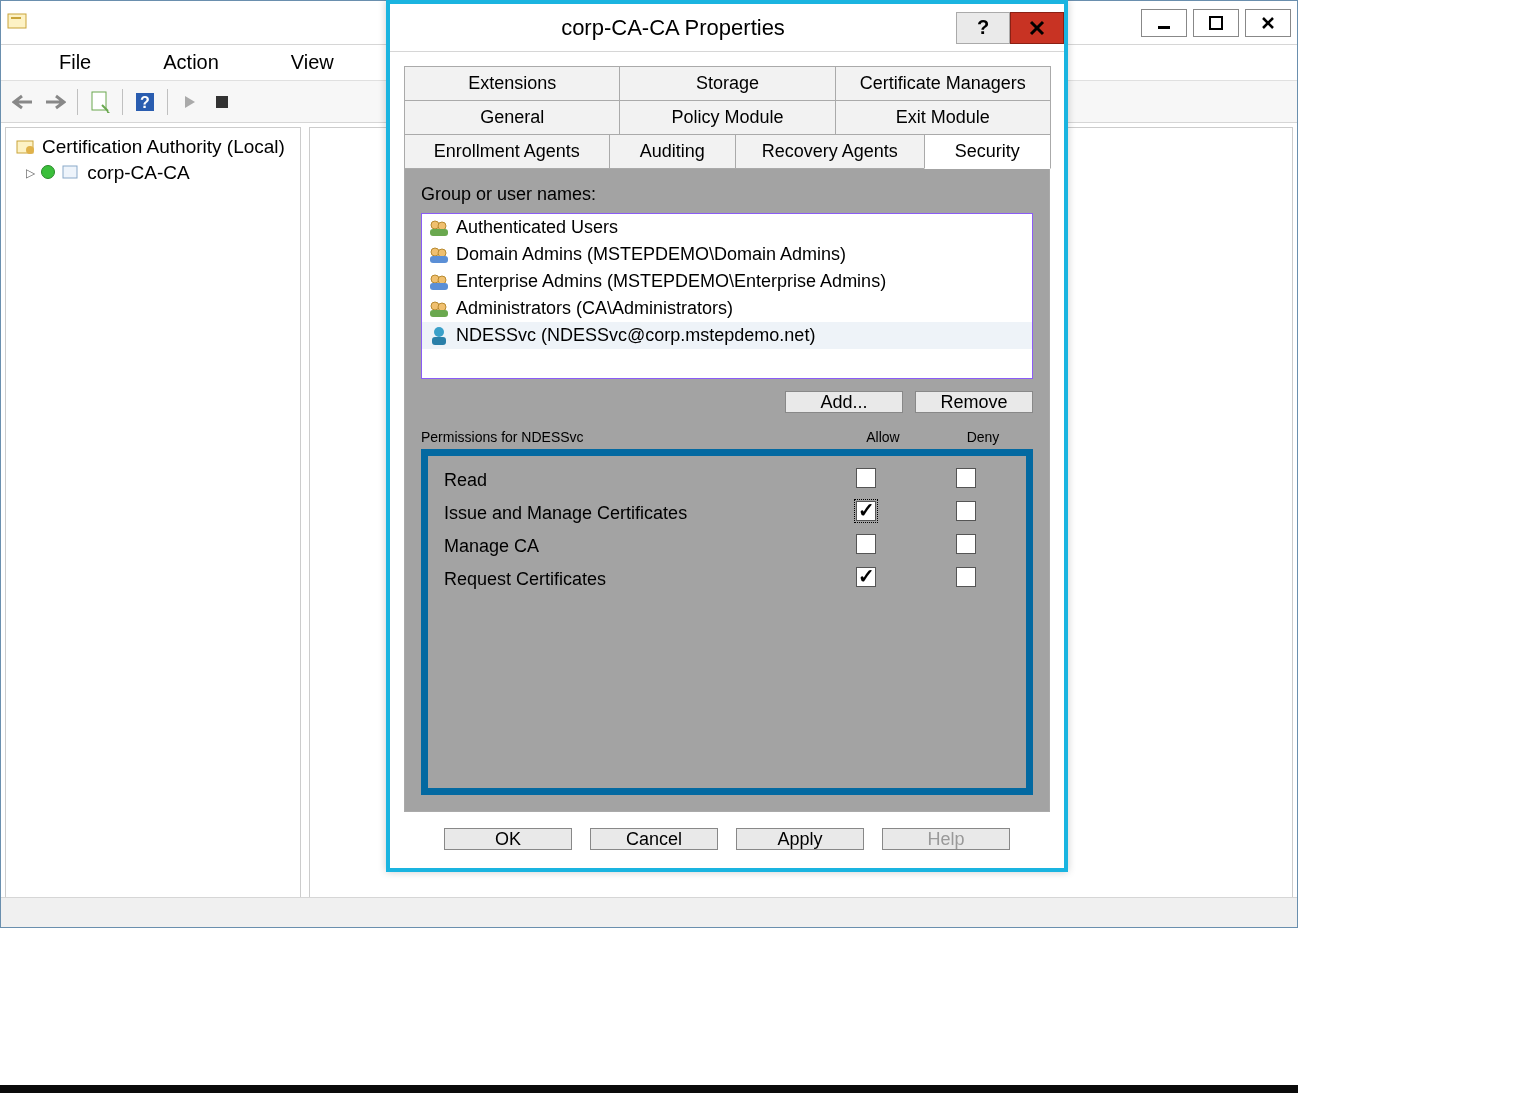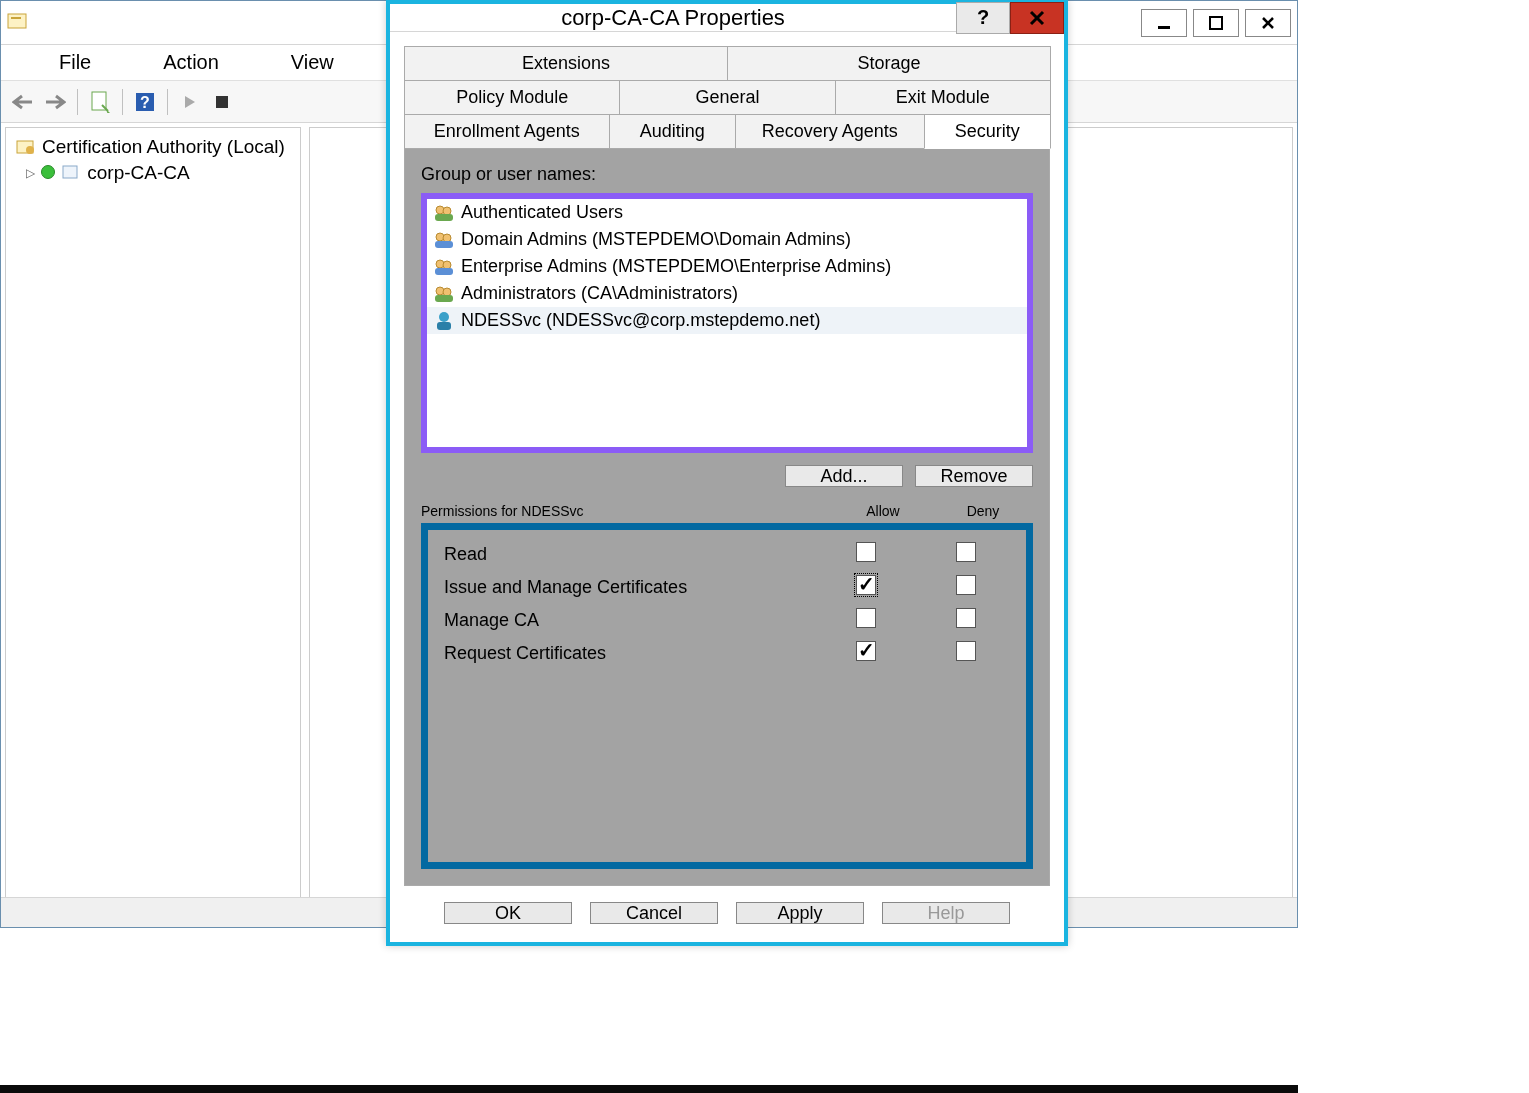--- a/index.html
+++ b/index.html
@@ -19,36 +19,36 @@
 .main-body { display: flex; height: calc(100% - 122px); }
 .tree-panel { width: 296px; border-right: 1px solid #d6d6d6; padding: 6px; font-size: 19px; background:#fff; margin:4px; border:1px solid #ccc;}
 .tree-item { display: flex; align-items: center; gap: 6px; padding: 2px 4px; }
 .tree-item.root { }
 .tree-item.child { padding-left: 14px; }
 .right-panel { flex:1; margin:4px; border:1px solid #ccc; }
 .status-bar { position:absolute; bottom:0; left:0; right:0; height:30px; border-top:1px solid #d6d6d6; background:#f0f0f0;}
 
 
 .dialog { position: absolute; left: 386px; top: 0; width: 682px; border: 4px solid #1ab4e0; background: #fff; box-shadow: 0 0 8px rgba(0,0,0,0.2); }
-.dialog-titlebar { height: 28px; background: #fff; display: flex; align-items: center; border-bottom: 1px solid #d6d6d6; }
+.dialog-titlebar { height: 48px; background: #fff; display: flex; align-items: center; border-bottom: 1px solid #d6d6d6; }
 .dialog-title { flex: 1; text-align: center; font-size: 22px; color: #000; }
 .dlg-btn { width: 54px; height: 32px; display: flex; align-items: center; justify-content: center; font-size: 20px; font-weight: bold; }
 .dlg-help { border:1px solid #aaa; background:#eaeaea; }
 .dlg-close { background: #c83323; color: #000; border:1px solid #8a2014;}
 .dialog-body { padding: 14px 14px 0 14px; }
 
 
 .tab-rows { }
 .tab-row { display: flex; }
 .tab { flex: 1; text-align: center; padding: 6px 0; font-size: 18px; border: 1px solid #aaa; background: #f2f2f2; margin-right:-1px; margin-bottom:-1px; cursor:default;}
 .tab.active { background: #fff; border-bottom: 1px solid #fff; position:relative; z-index:2;}
 .tab-content { border: 1px solid #aaa; border-top:none; padding: 16px; background:#a3a3a3; }
 
 .group-label { font-size: 18px; margin-bottom: 8px; display:block;}
-.listbox { border: 6px solid #8b5cf6; height: 260px; overflow:auto; background:#fff; }
+.listbox { border: 1px solid #8b5cf6; height: 166px; overflow:auto; background:#fff; }
 .list-item { display:flex; align-items:center; gap:6px; padding:3px 6px; font-size:18px; }
 .list-item.selected { background:#eef3f8; }
 .btn-row { display:flex; justify-content:flex-end; gap:12px; padding:12px 0; }
 .std-btn { min-width:118px; height:22px; border:1px solid #888; background:#e9e9e9; font-size:18px; cursor:default;}
 .perm-header { display:flex; font-size:14px; padding: 4px 0;}
 .perm-header .ph-name{ flex:1;}
 .perm-header .ph-col{ width:100px; text-align:center;}
 .perm-box { border:7px solid #0369a1; height:346px; padding:8px 6px; }
 .perm-row { display:flex; align-items:center; font-size:18px; padding:4px 4px;}
 .perm-row .pr-name{ flex:1; padding-left:6px;}
@@ -175,24 +175,25 @@
           <line x1="2" y1="2" x2="14" y2="14" stroke="#000" stroke-width="3"></line>
           <line x1="14" y1="2" x2="2" y2="14" stroke="#000" stroke-width="3"></line>
         </svg>
       </div>
   </div>
   <div class="dialog-body">
     <div class="tab-rows">
       <div class="tab-row">
         <div class="tab">Extensions</div>
         <div class="tab">Storage</div>
+        <div class="tab">Certificate Managers</div>
       </div>
       <div class="tab-row">
+        <div class="tab">General</div>
         <div class="tab">Policy Module</div>
-        <div class="tab">General</div>
         <div class="tab">Exit Module</div>
       </div>
       <div class="tab-row">
         <div class="tab" style="flex:1.3">Enrollment Agents</div>
         <div class="tab" style="flex:0.8">Auditing</div>
         <div class="tab" style="flex:1.2">Recovery Agents</div>
         <div class="tab active" style="flex:0.8">Security</div>
       </div>
     </div>
     <div class="tab-content">

